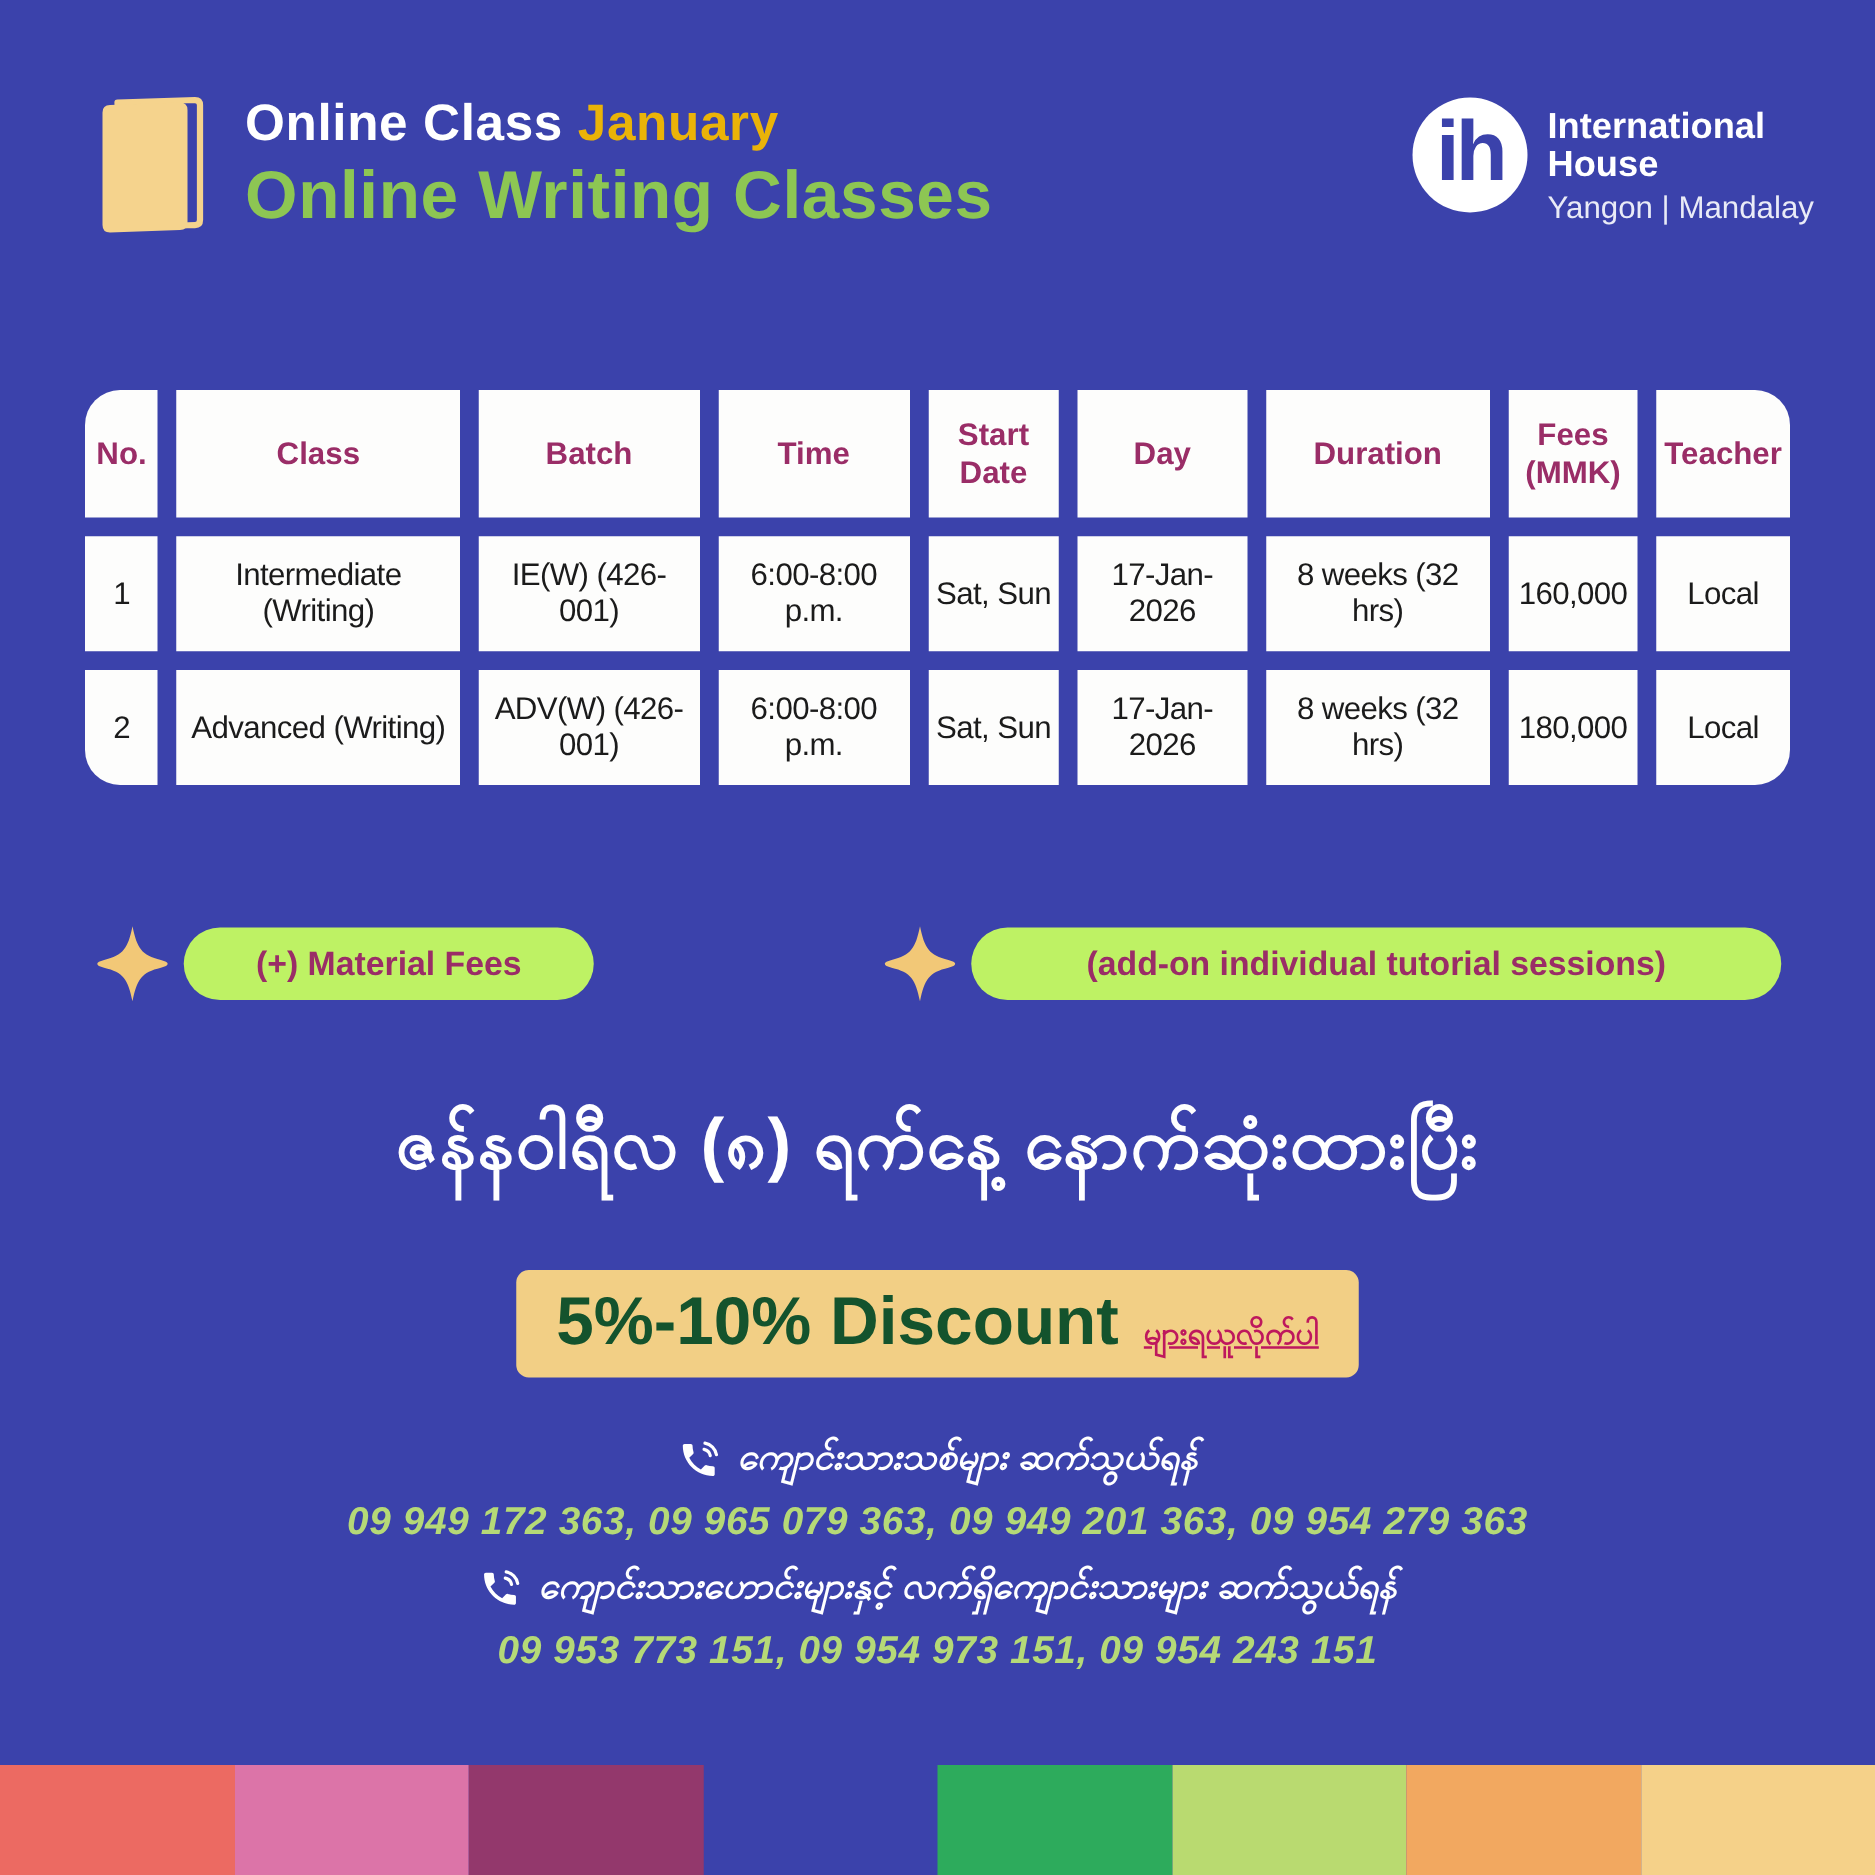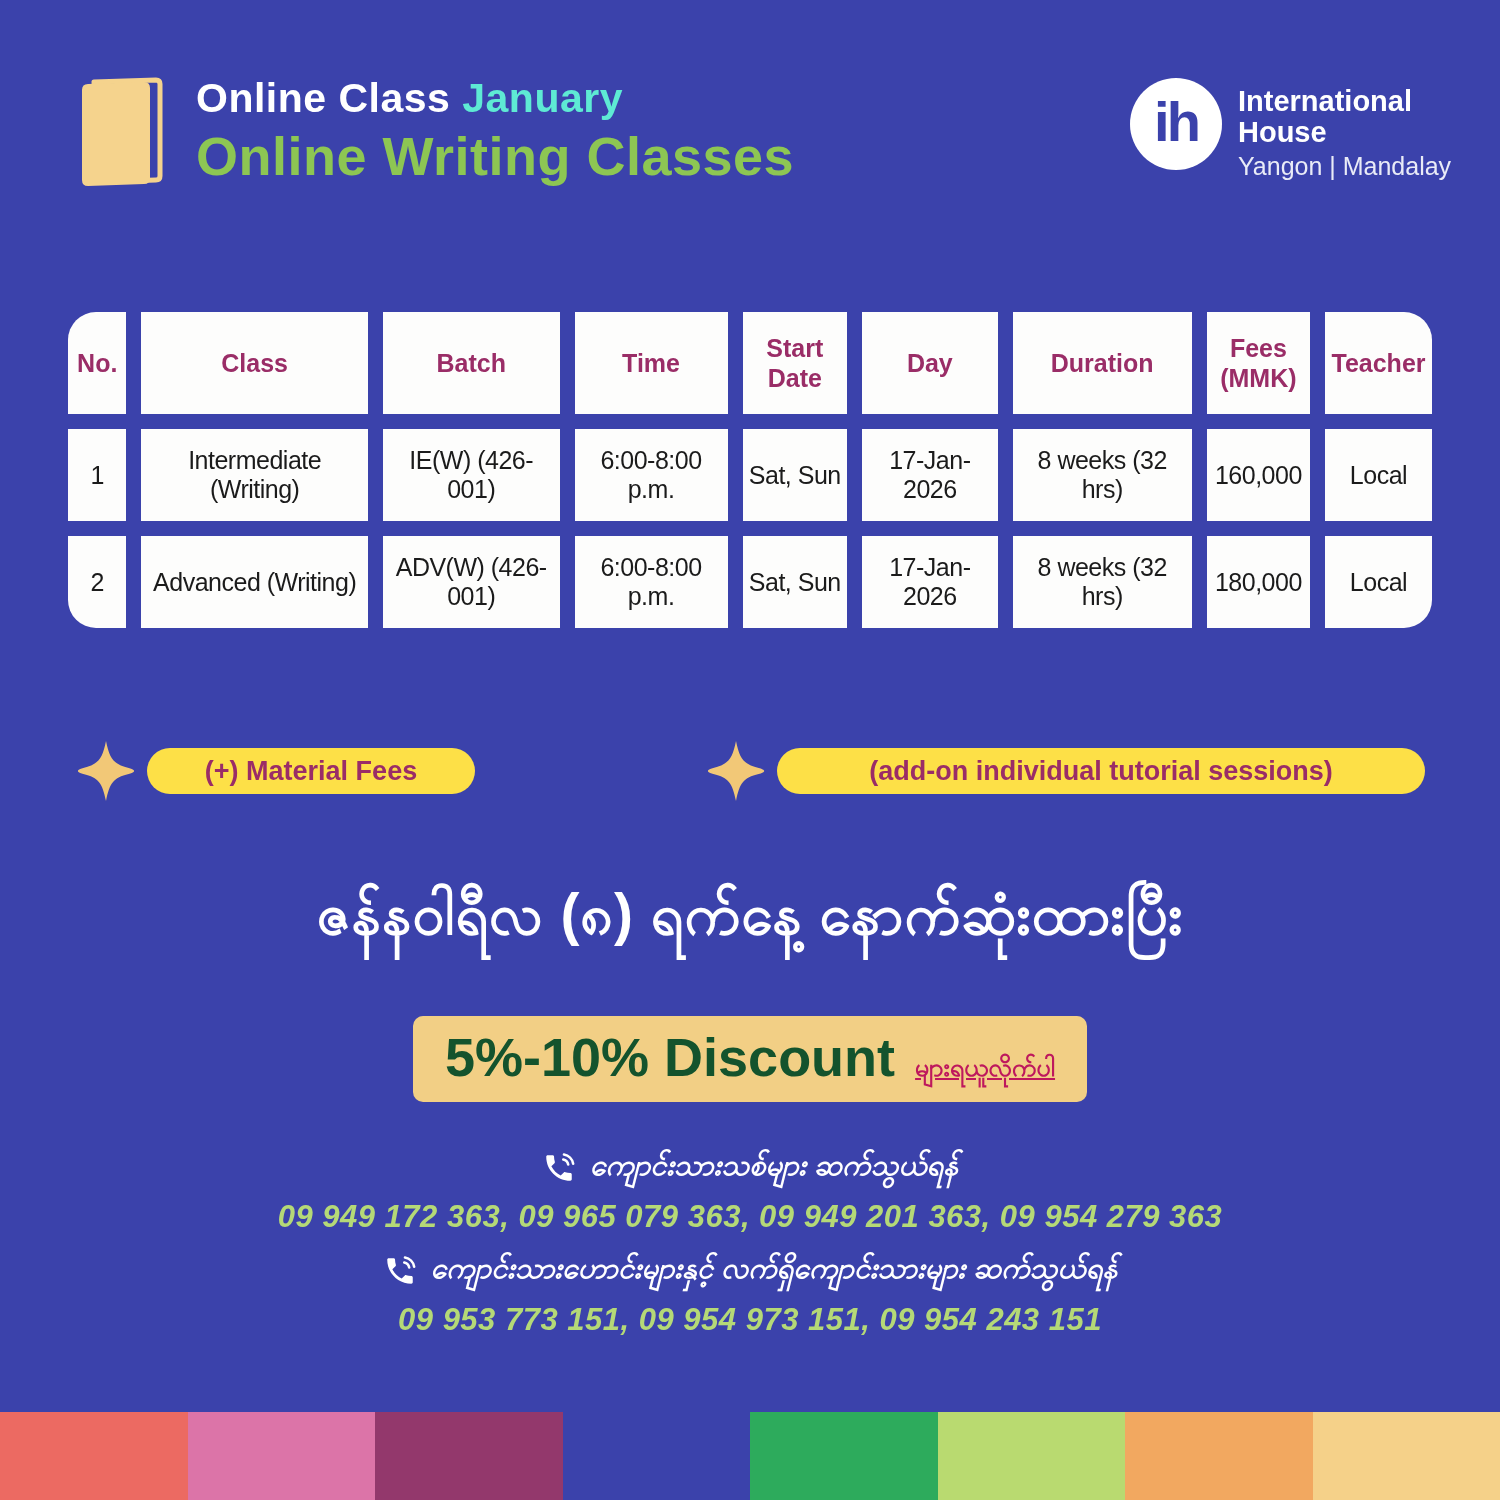--- a/index.html
+++ b/index.html
@@ -8,29 +8,29 @@
   .canvas {
     position:relative; width:1500px; height:1500px;
     background:#3b42ab; overflow:hidden; margin:0 auto;
   }
 
   
   .header { position:absolute; left:72px; top:76px; display:flex; align-items:flex-start; }
   .book-icon { width:96px; height:112px; margin-right:28px; flex:0 0 auto; }
   .title-block { display:flex; flex-direction:column; line-height:1.12; }
   .kicker { font-size:41px; font-weight:700; color:#ffffff; letter-spacing:0.5px; }
-  .kicker .hl { color:#5eead4; font-weight:800; }
+  .kicker .hl { color:#eab308; font-weight:800; }
   .main-title { font-size:54px; font-weight:800; color:#8dc653; letter-spacing:0.5px; margin-top:4px; }
 
   .logo { position:absolute; left:1130px; top:78px; display:flex; align-items:flex-start; }
   .logo-circle {
     width:92px; height:92px; border-radius:50%; background:#ffffff;
     display:flex; align-items:center; justify-content:center; margin-right:16px; flex:0 0 auto;
   }
-  .logo-monogram { font-size:56px; font-weight:800; color:#3b42ab; letter-spacing:-3px; margin-top:-6px; }
+  .logo-monogram { font-size:68px; font-weight:800; color:#3b42ab; letter-spacing:-3px; margin-top:-6px; }
   .logo-text { color:#ffffff; line-height:1.08; padding-top:8px; }
   .logo-name { font-size:29px; font-weight:800; }
   .logo-loc { font-size:25px; font-weight:400; color:#e9ebf7; margin-top:4px; }
 
   
   .schedule {
     position:absolute; left:68px; top:312px; width:1364px;
     display:grid;
     grid-template-columns:4.7fr 18.2fr 14.2fr 12.3fr 8.4fr 10.9fr 14.4fr 8.3fr 8.6fr;
     grid-template-rows:102px 92px 92px;
@@ -47,21 +47,21 @@
   .corner-bl { border-bottom-left-radius:28px; }
   .corner-br { border-bottom-right-radius:28px; }
 
   
   .notes-row { position:absolute; left:75px; top:740px; width:1350px; height:62px; }
   .note-group { position:absolute; display:flex; align-items:center; height:62px; }
   .note-group.g1 { left:0; }
   .note-group.g2 { left:630px; }
   .sparkle { width:62px; height:62px; flex:0 0 auto; margin-right:10px; }
   .pill {
-    height:46px; background:#fde047; border-radius:29px;
+    height:58px; background:#bef264; border-radius:29px;
     display:flex; align-items:center; justify-content:center;
     color:#9a2d67; font-weight:700; font-size:27px; padding:0 46px; white-space:nowrap;
   }
   .pill.p1 { width:328px; }
   .pill.p2 { width:648px; }
 
   
   .deadline {
     position:absolute; left:0; top:878px; width:100%;
     text-align:center; color:#ffffff; font-weight:800; font-size:57px; letter-spacing:1px;

